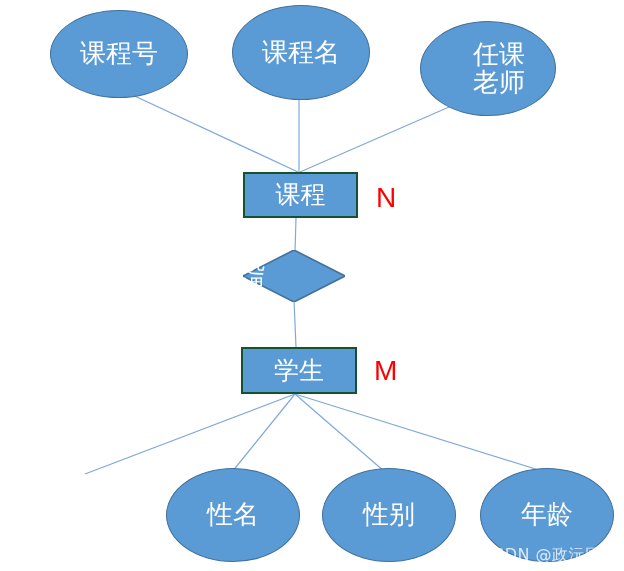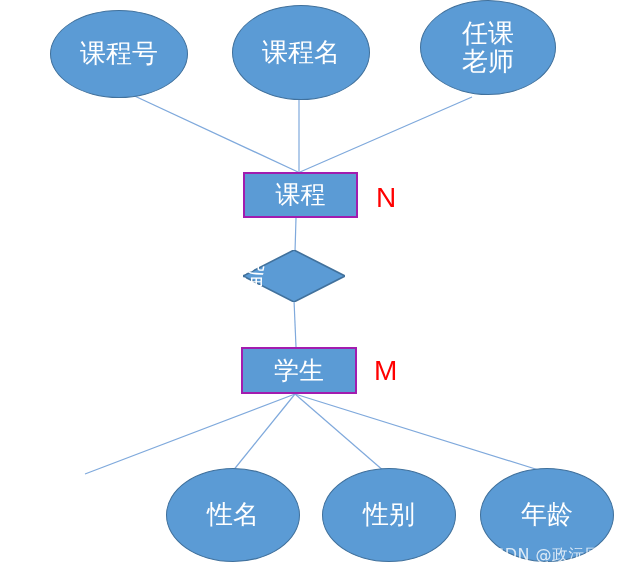--- a/index.html
+++ b/index.html
@@ -40,21 +40,21 @@
     background: #5B9BD5;
     border: 1px solid #41719C;
     border-radius: 50%;
     font-size: 26px;
   }
   .ellipse.two-line {
     line-height: 1.05;
   }
   .rect {
     background: #5B9BD5;
-    border: 2px solid #a21caf;
+    border: 2px solid #14532d;
     font-size: 25px;
   }
   .diamond-wrap {
     position: absolute;
     z-index: 2;
   }
   .diamond-shape {
     position: absolute;
     left: 0;
     top: 0;
@@ -112,21 +112,21 @@
     </svg>
 
   <div class="node ellipse" style="left: 50px; top: 10px; width: 138px; height: 88px;">
     <span>课程号</span>
   </div>
 
   <div class="node ellipse" style="left: 232px; top: 5px; width: 138px; height: 95px;">
     <span>课程名</span>
   </div>
 
-  <div class="node ellipse two-line" style="padding: 0px 30px; left: 420px; top: 0; width: 136px; height: 95px;">
+  <div class="node ellipse two-line" style="padding: 0px 30px; left: 420px; top: 21px; width: 136px; height: 95px; text-align: right;">
     <span>任课老师</span>
   </div>
 
   <div class="node rect" style="left: 243px; top: 172px; width: 115px; height: 46px;">
     <span>课程</span>
   </div>
 
   <div class="card-label" style="left: 376px; top: 182px;">
     <span>N</span>
   </div>

